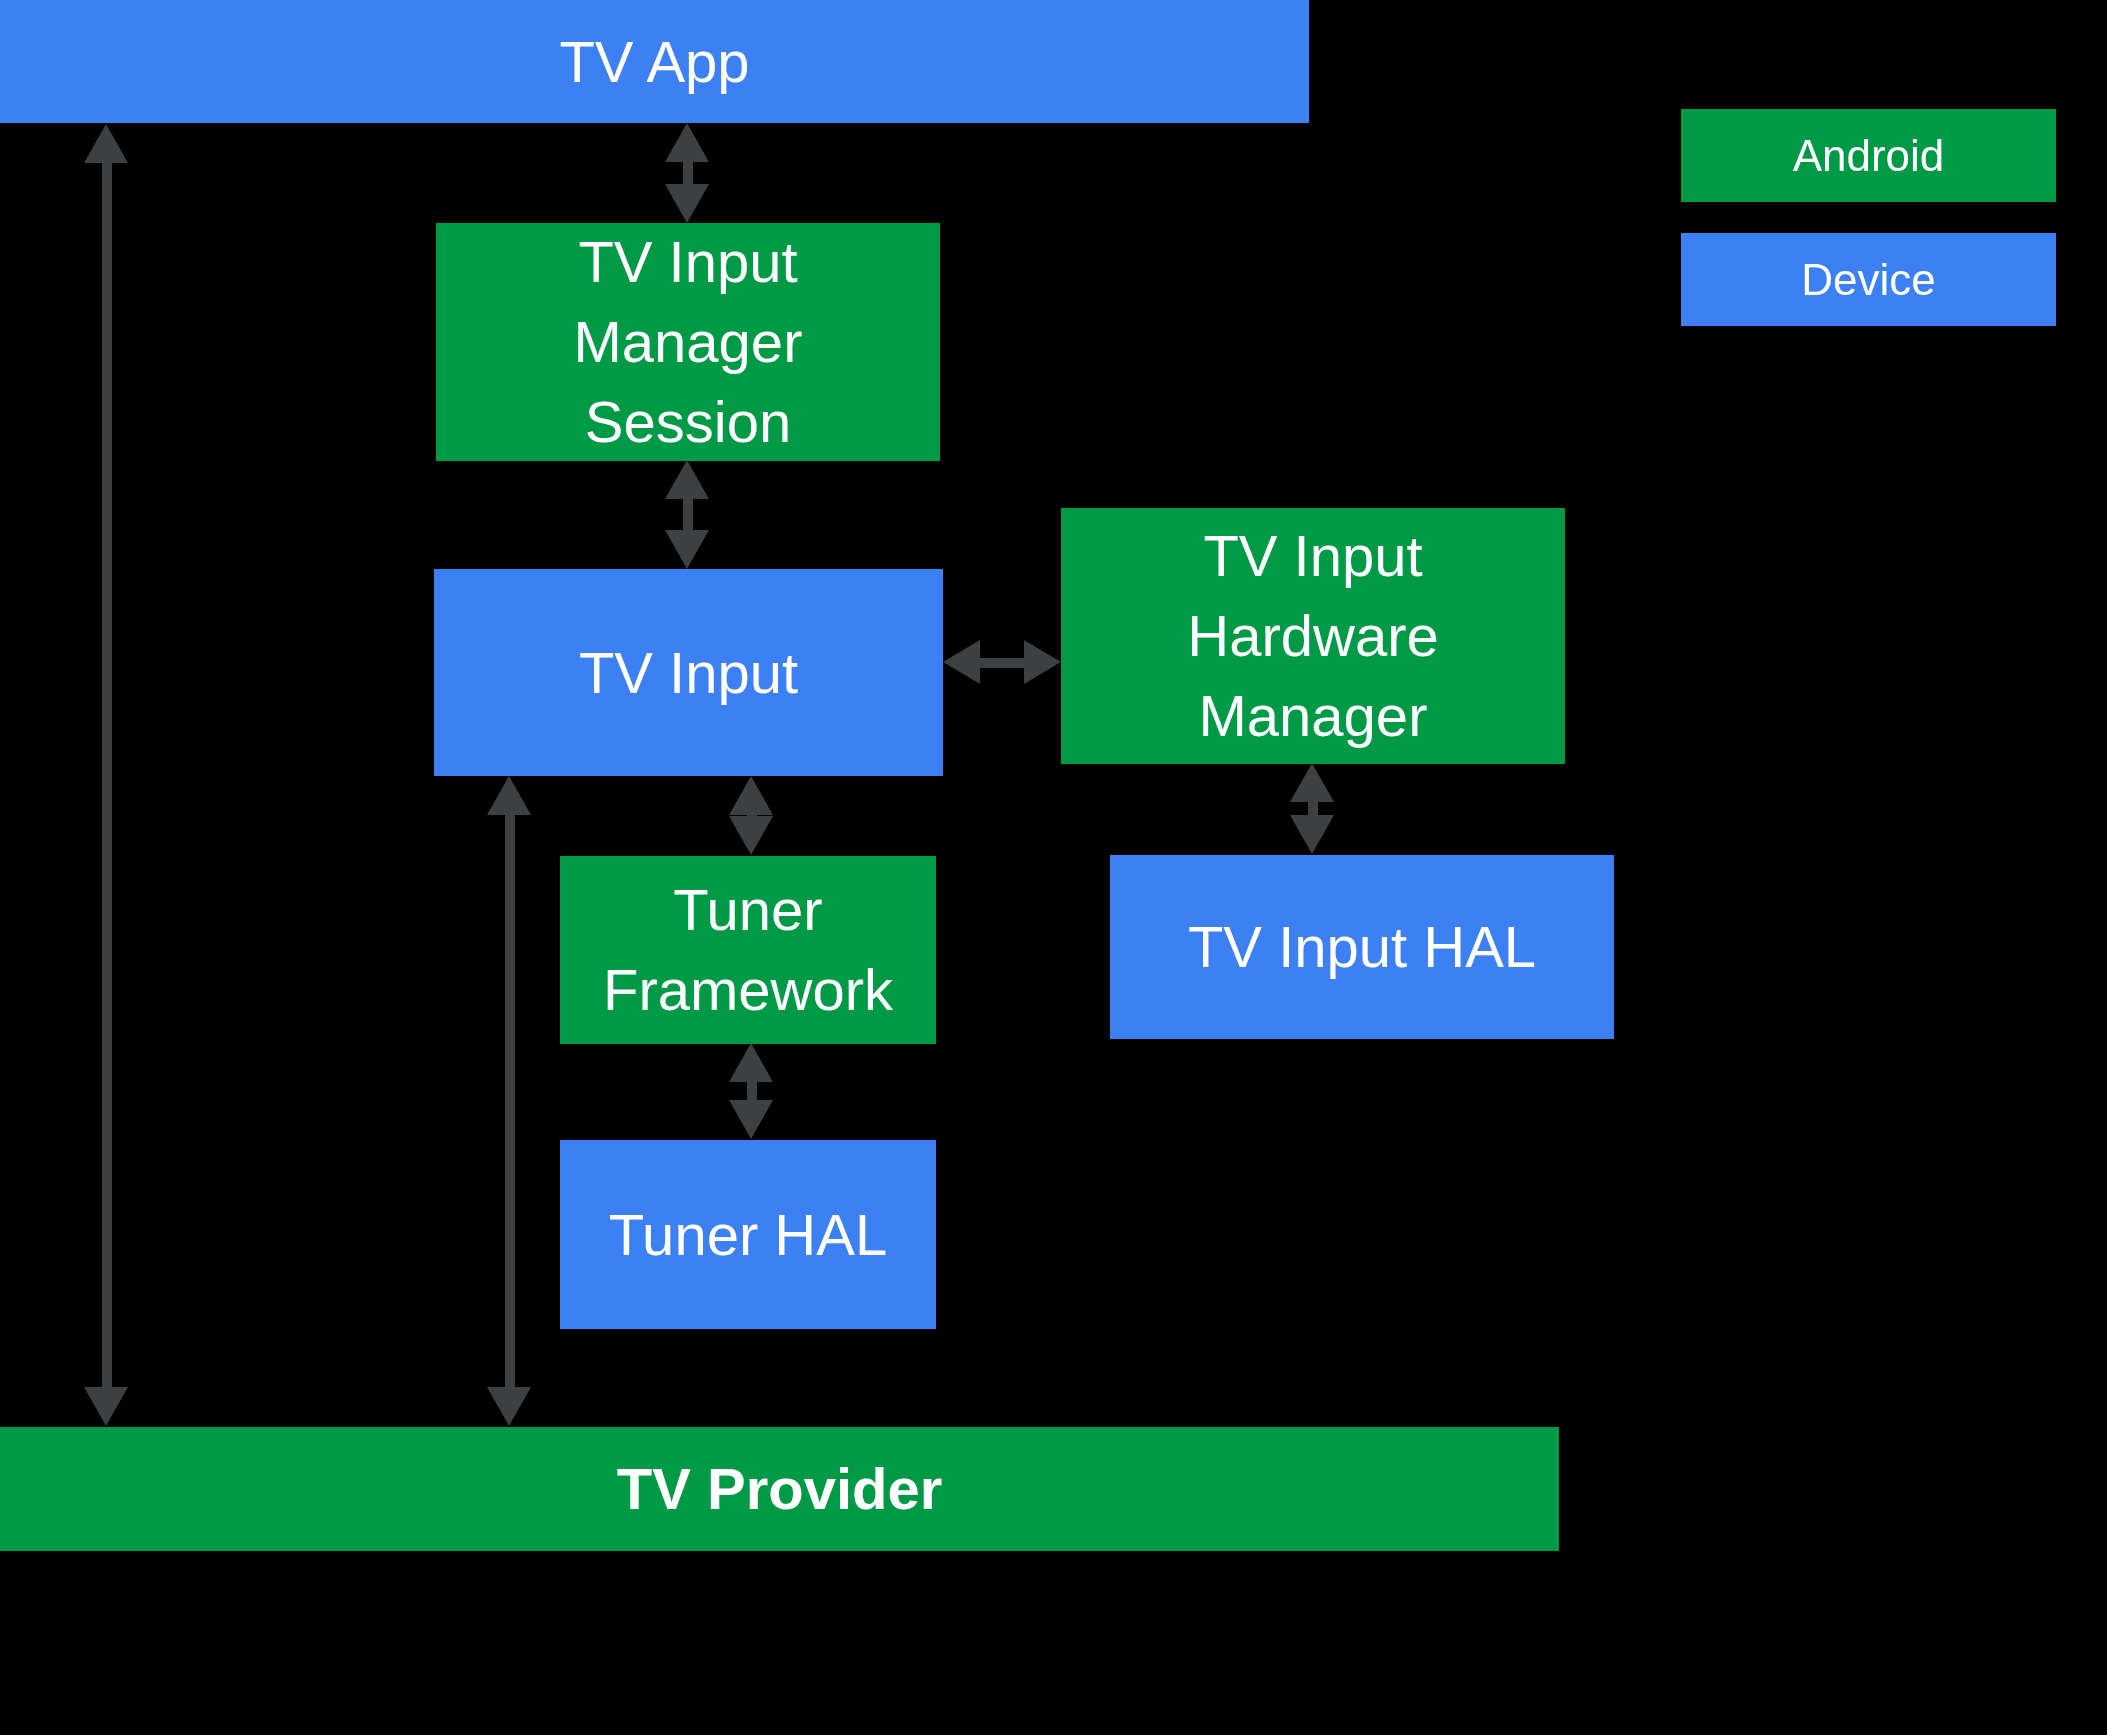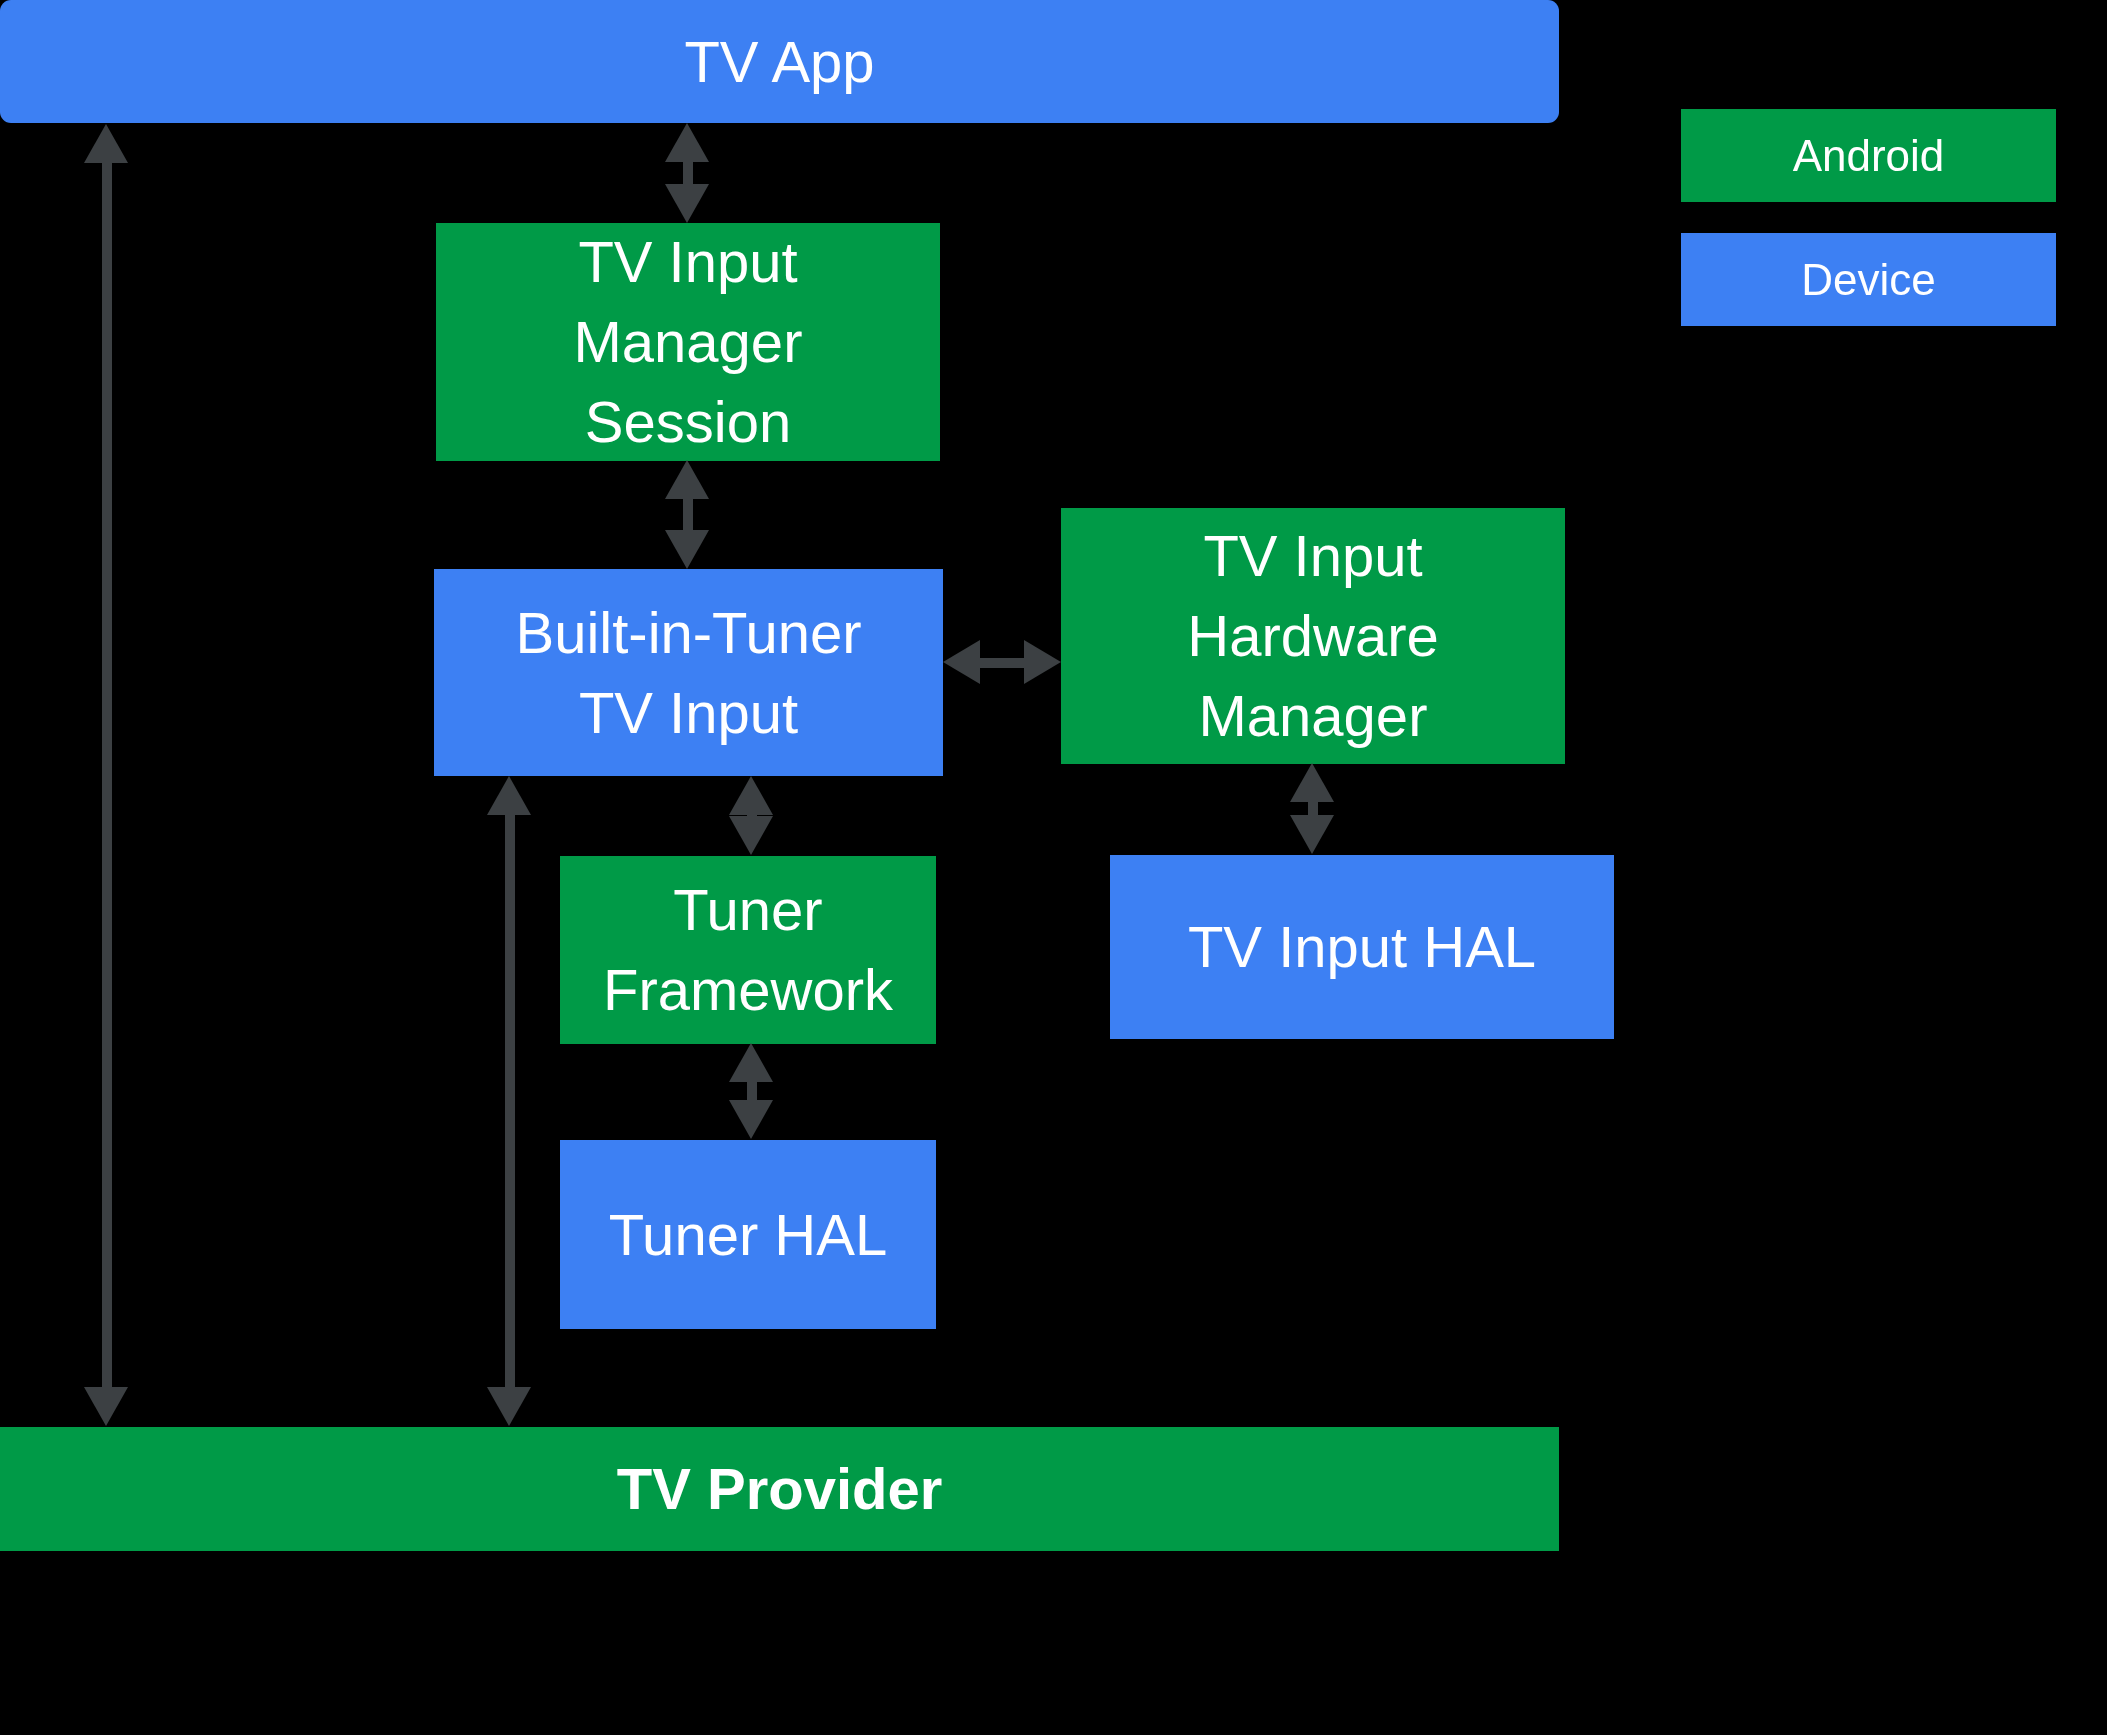--- a/index.html
+++ b/index.html
@@ -74,32 +74,31 @@
     position: absolute; right: 0; top: 0; width: 0; height: 0;
     border-top: 22.4px solid transparent; border-bottom: 22.4px solid transparent;
     border-left: 37px solid var(--arrow, #3C4043);
   }
 </style>
 </head>
 <body>
 
 <div class="stage">
 
-  <div class="node blue" style="left:0; top:0; width:1559px; height:123px;border-radius:11px;">
+  <div class="node blue" style="left:0; top:0; width:1309px; height:123px;">
     <div>TV App</div>
   </div>
 
   <div class="node green" style="left:436px; top:223px; width:504px; height:238px;">
     <div>TV Input</div>
     <div>Manager</div>
     <div>Session</div>
   </div>
 
   <div class="node blue" style="left:434px; top:569px; width:509px; height:207px;">
-    <div>Built-in-Tuner</div>
     <div>TV Input</div>
   </div>
 
   <div class="node green" style="left:1061px; top:508px; width:504px; height:256px;">
     <div>TV Input</div>
     <div>Hardware</div>
     <div>Manager</div>
   </div>
 
   <div class="node green" style="left:560px; top:856px; width:376px; height:188px;">

